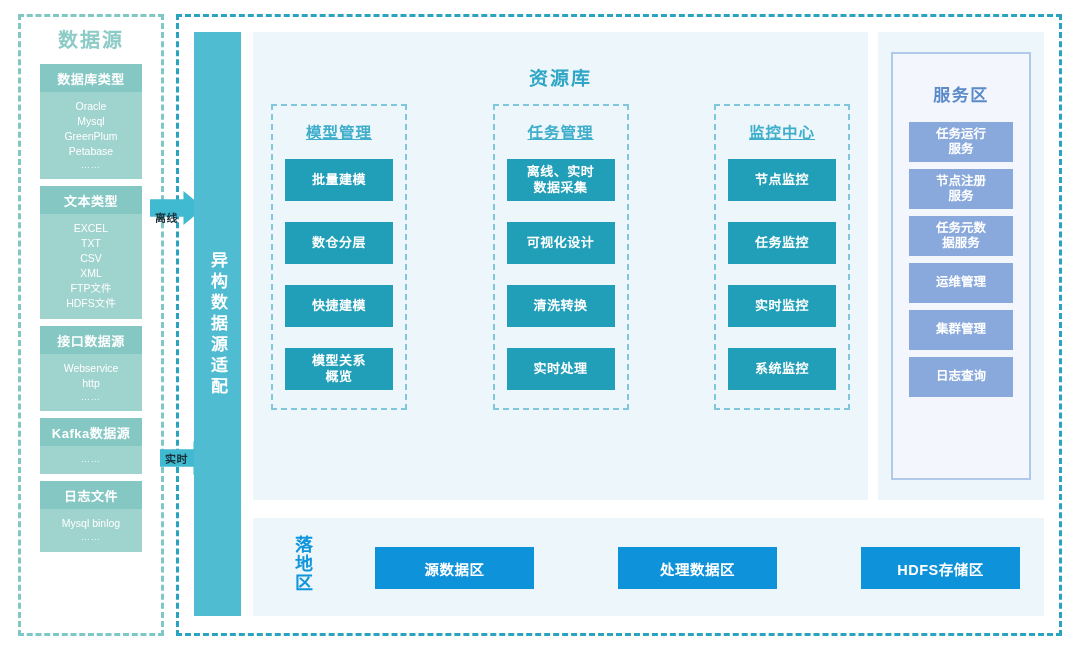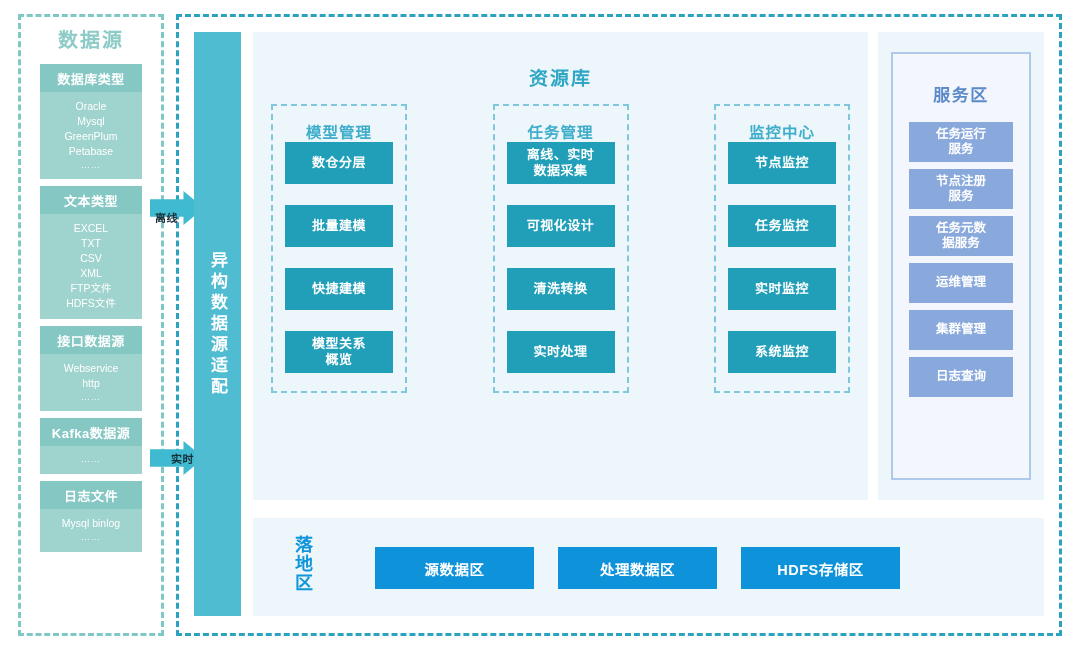--- a/index.html
+++ b/index.html
@@ -89,20 +89,22 @@
     display:flex;justify-content:space-between;
   }
   .repo-col{
     width:136px;box-sizing:border-box;
     border:2px dashed #7FC8DC;
     padding:14px 12px 18px;
     display:flex;flex-direction:column;align-items:center;
   }
   .repo-col-title{
     font-size:15.5px;font-weight:bold;color:#3FAECB;letter-spacing:1px;
+    margin-bottom:17px;
+    text-decoration:underline;
   }
   .repo-item{
     width:108px;height:42px;background:#229FB8;color:#ffffff;
     font-size:13px;font-weight:bold;letter-spacing:0.5px;
     display:flex;align-items:center;justify-content:center;text-align:center;
     line-height:1.22;margin-bottom:21px;
   }
   .repo-item:last-child{margin-bottom:0;}
 
   
@@ -133,21 +135,21 @@
     background:#EDF6FA;
   }
   .landing-label{
     position:absolute;left:39px;top:17px;
     writing-mode:vertical-rl;text-orientation:upright;
     font-size:18px;font-weight:bold;color:#1296DB;letter-spacing:1px;
     line-height:1.06;
   }
   .landing-items{
     position:absolute;left:122px;top:29px;
-    display:flex;gap:24px;
+    display:flex;gap:84px;
   }
   .landing-item{
     width:159px;height:42px;background:#0E92DA;color:#ffffff;
     font-size:14.5px;font-weight:bold;letter-spacing:0.5px;
     display:flex;align-items:center;justify-content:center;
   }
 </style>
 </head>
 <body>
 
@@ -199,36 +201,36 @@
           <span>Mysql binlog</span>
           <span class="ds-dots">……</span>
         </div>
       </div>
     </div>
 
   <div class="flow-arrow" id="arrow-0" style="left:150px;top:191px;align-items:flex-end;">
     <div class="arw"></div>
     <div class="lbl">离线</div>
   </div>
-  <div class="flow-arrow" id="arrow-1" style="left:150px;top:441px;padding-left:16px;">
+  <div class="flow-arrow" id="arrow-1" style="left:160px;top:441px;">
     <div class="arw"></div>
     <div class="lbl">实时</div>
   </div>
 
   <div class="adapter">
     <div class="vtxt">异构数据源适配</div>
   </div>
 
   <div class="repo">
     <div class="repo-title">资源库</div>
     <div class="repo-cols" id="repo-cols">
         <div class="repo-col">
           <div class="repo-col-title">模型管理</div>
+          <div class="repo-item">批量建模</div>
           <div class="repo-item">数仓分层</div>
-          <div class="repo-item">批量建模</div>
           <div class="repo-item">快捷建模</div>
           <div class="repo-item">模型关系<br>概览</div>
         </div>
         <div class="repo-col">
           <div class="repo-col-title">任务管理</div>
           <div class="repo-item">离线、实时<br>数据采集</div>
           <div class="repo-item">可视化设计</div>
           <div class="repo-item">清洗转换</div>
           <div class="repo-item">实时处理</div>
         </div>

